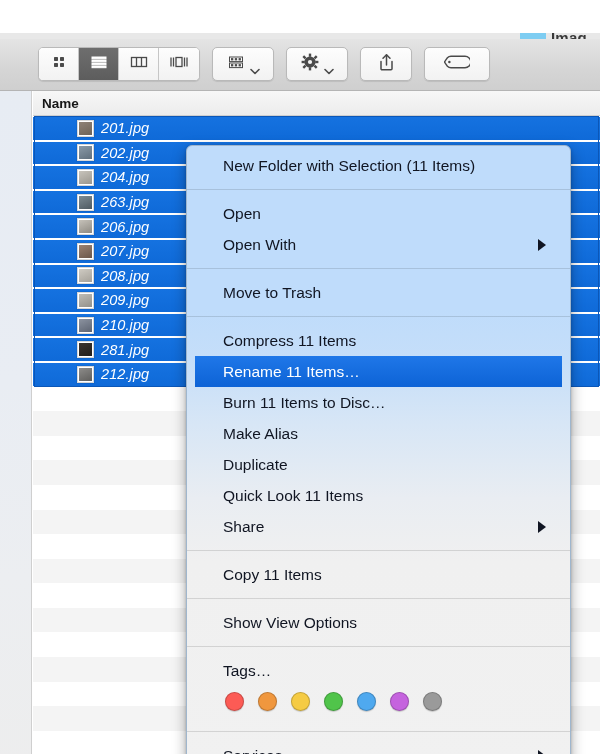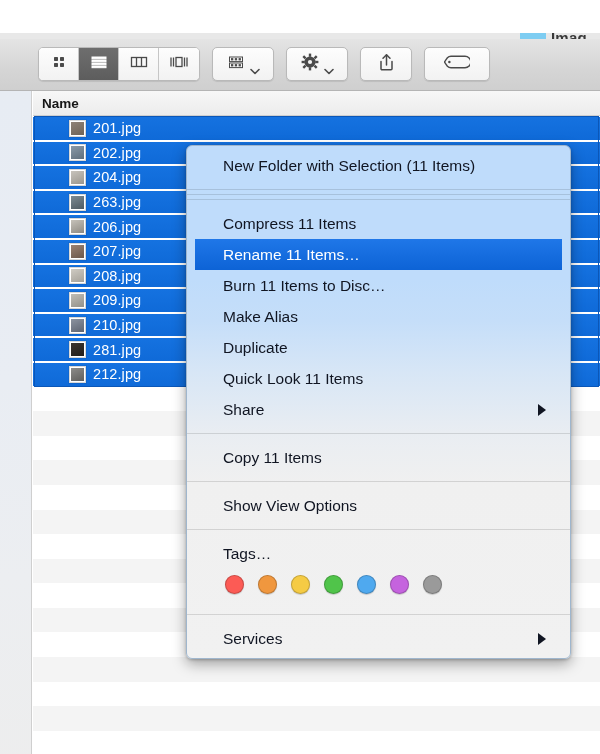--- a/index.html
+++ b/index.html
@@ -137,22 +137,23 @@
     font-size: 13.5px;
     font-weight: 700;
     color: #161616;
   }
 
   .rows { position: relative; }
   .row {
     height: 24.6px;
     display: flex;
     align-items: center;
-    padding-left: 6px;
+    padding-left: 14px;
     font-size: 14.5px;
+    font-style: italic;
   }
   .row.sel {
     background: linear-gradient(to bottom,#1572e0 0%,#0f6ad8 100%);
     color: #fff;
     border-top: 1px solid #ffffff;
     border-bottom: 1px solid #ffffff;
   }
   .row.empty-a { background: #ffffff; }
   .row.empty-b { background: #f4f4f4; }
 
@@ -461,21 +462,35 @@
     </div>
   </div>
 
   <div class="ctxmenu" id="ctxmenu">
       <div class="mgroup">
         <div class="mi">
           <span class="lbl">New Folder with Selection (11 Items)</span>
         </div>
       </div>
       <div class="msep"></div>
-      <div class="msep"></div>
+      <div class="mgroup">
+        <div class="mi">
+          <span class="lbl">Open</span>
+        </div>
+        <div class="mi">
+          <span class="lbl">Open With</span>
+          <span class="arrow"></span>
+        </div>
+      </div>
+      <div class="msep"></div>
+      <div class="mgroup">
+        <div class="mi">
+          <span class="lbl">Move to Trash</span>
+        </div>
+      </div>
       <div class="msep"></div>
       <div class="mgroup">
         <div class="mi">
           <span class="lbl">Compress 11 Items</span>
         </div>
         <div class="mi hl">
           <span class="lbl">Rename 11 Items…</span>
         </div>
         <div class="mi">
           <span class="lbl">Burn 11 Items to Disc…</span>

